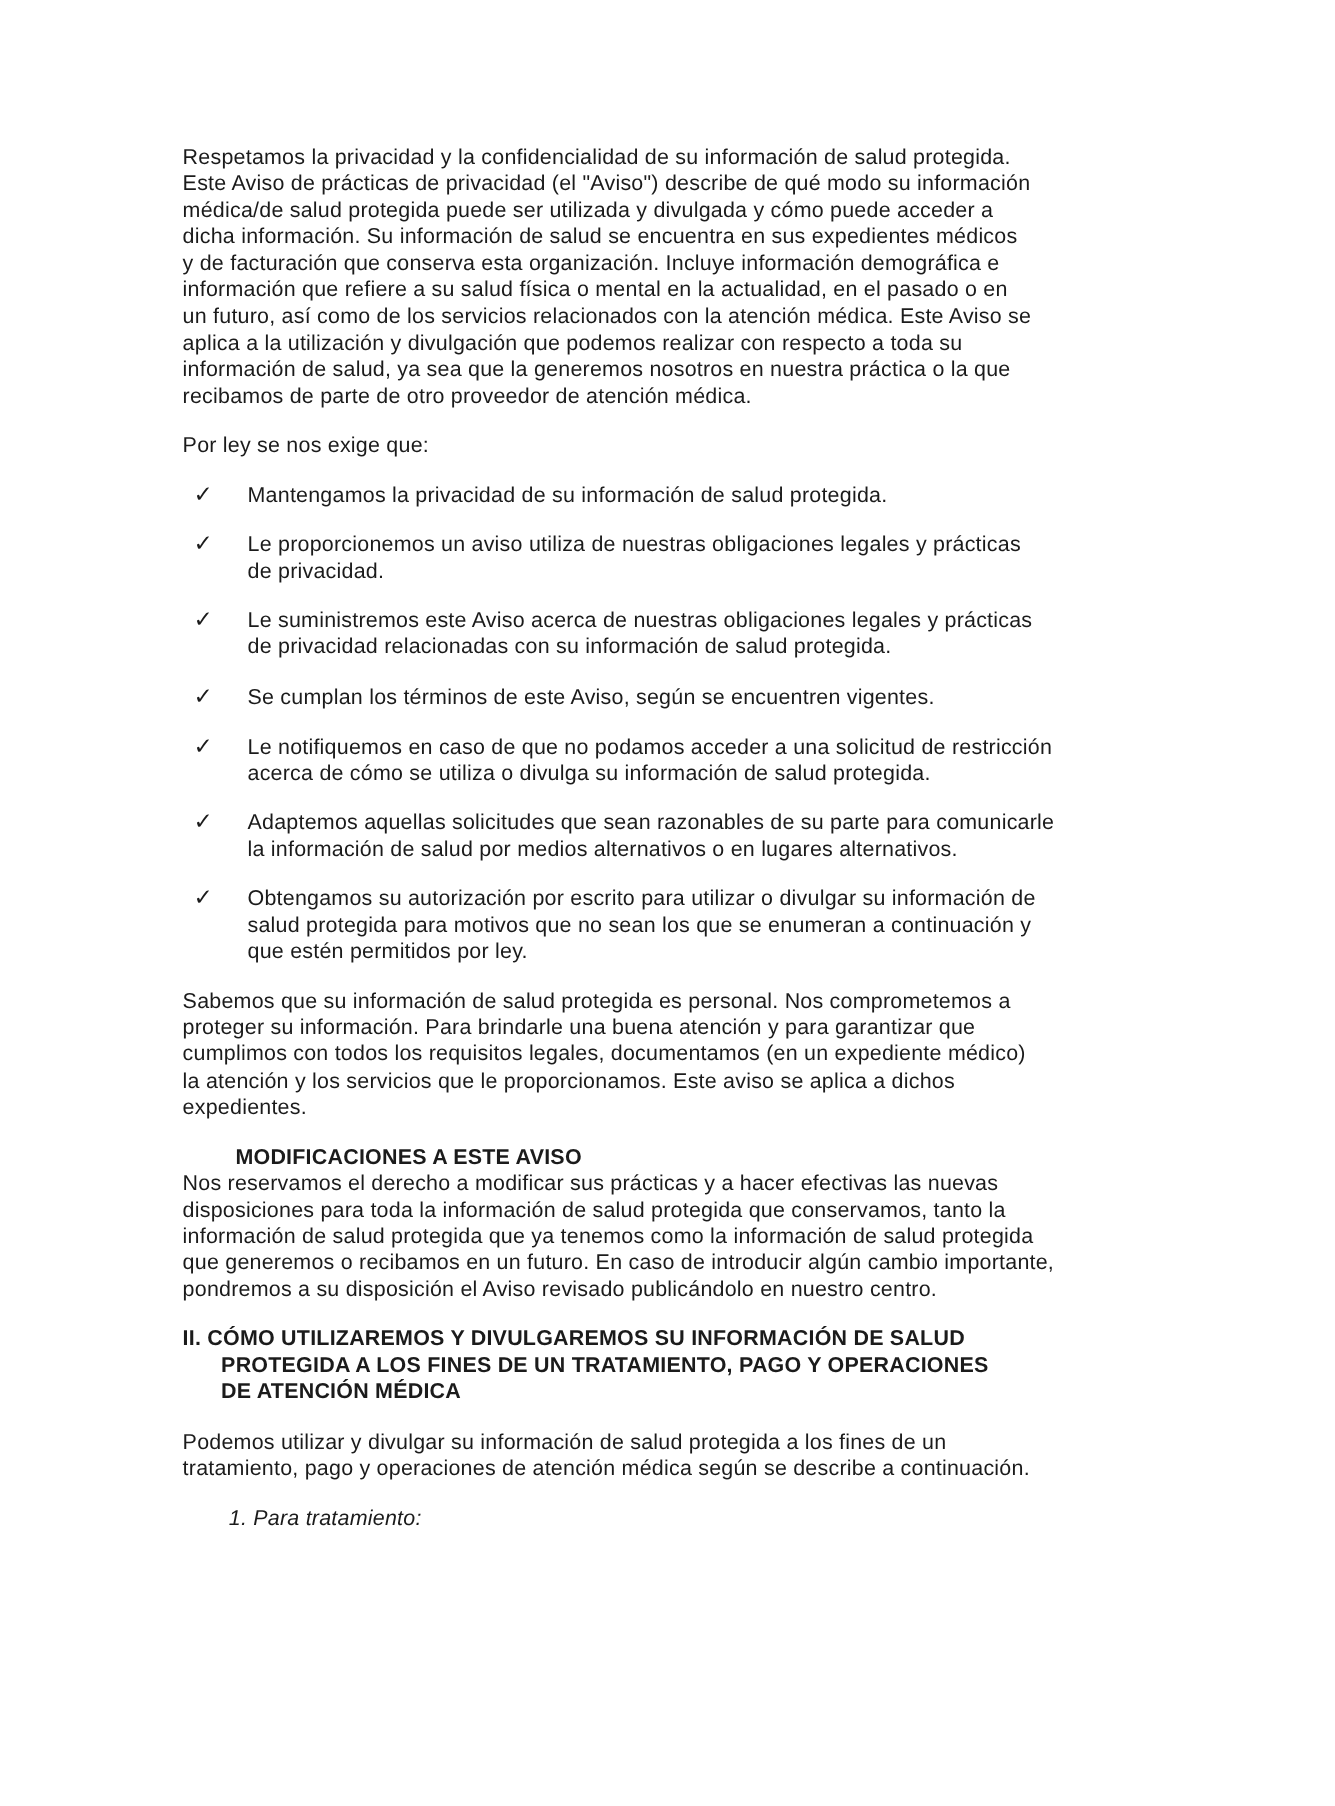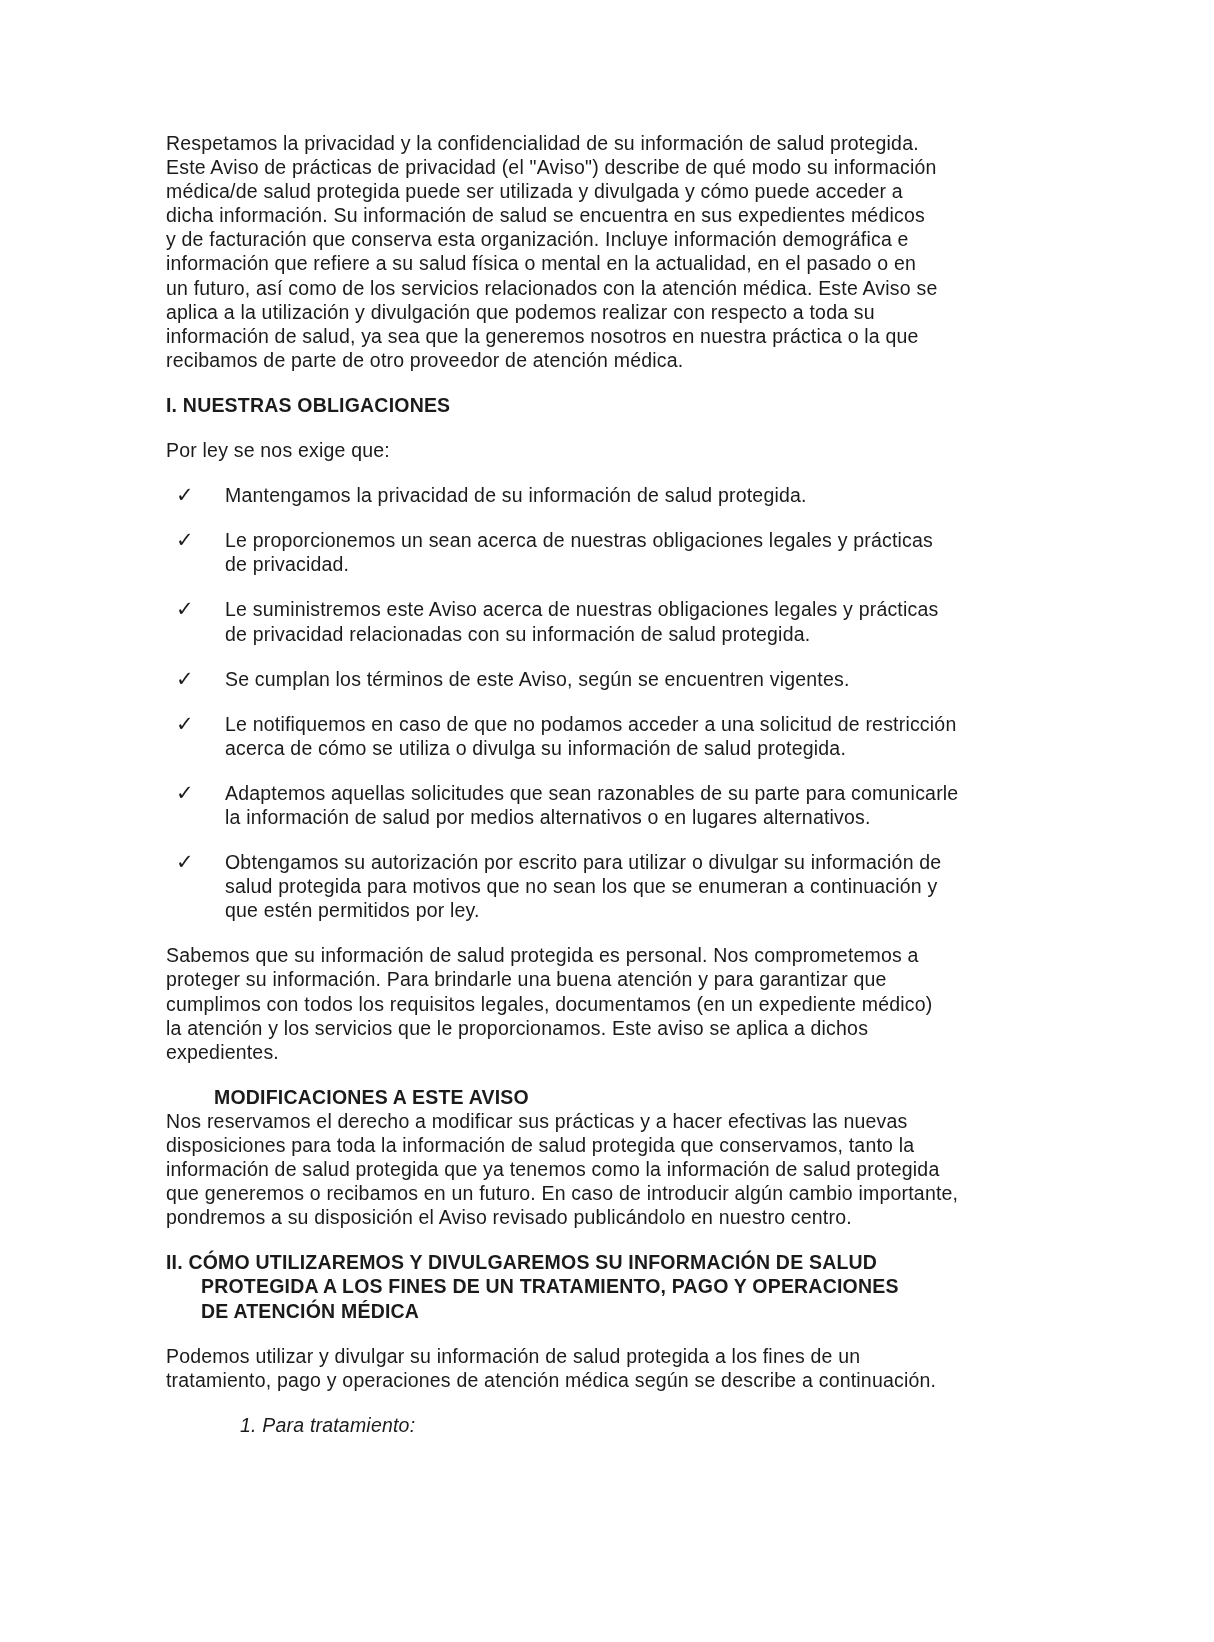--- a/index.html
+++ b/index.html
@@ -55,21 +55,21 @@
     position: absolute;
     left: 10px;
     top: 0;
     font-size: 21px;
   }
   .bullet-item .btext {
     white-space: pre-line;
     display: block;
   }
   .subsection {
-    margin-left: 74px;
+    margin-left: 42px;
     margin-bottom: 0;
   }
   .sub-heading {
     font-style: italic;
     margin: 0;
     white-space: pre-line;
   }
   .sub-body {
     white-space: pre-line;
     margin: 0;
@@ -103,32 +103,31 @@
 médica/de salud protegida puede ser utilizada y divulgada y cómo puede acceder a
 dicha información. Su información de salud se encuentra en sus expedientes médicos
 y de facturación que conserva esta organización. Incluye información demográfica e
 información que refiere a su salud física o mental en la actualidad, en el pasado o en
 un futuro, así como de los servicios relacionados con la atención médica. Este Aviso se
 aplica a la utilización y divulgación que podemos realizar con respecto a toda su
 información de salud, ya sea que la generemos nosotros en nuestra práctica o la que
 recibamos de parte de otro proveedor de atención médica.</p>
 
 
-    <p class="h-bold">I. NUESTRAS OBLIGACIONES</p>
 
     <p class="para">Por ley se nos exige que:</p>
 
     <ul class="bullets">
       <li class="bullet-item">
         <span class="check">✓</span>
         <span class="btext">Mantengamos la privacidad de su información de salud protegida.</span>
       </li>
       <li class="bullet-item">
         <span class="check">✓</span>
-        <span class="btext">Le proporcionemos un sean acerca de nuestras obligaciones legales y prácticas
+        <span class="btext">Le proporcionemos un aviso utiliza de nuestras obligaciones legales y prácticas
 de privacidad.</span>
       </li>
       <li class="bullet-item">
         <span class="check">✓</span>
         <span class="btext">Le suministremos este Aviso acerca de nuestras obligaciones legales y prácticas
 de privacidad relacionadas con su información de salud protegida.</span>
       </li>
       <li class="bullet-item">
         <span class="check">✓</span>
         <span class="btext">Se cumplan los términos de este Aviso, según se encuentren vigentes.</span>

